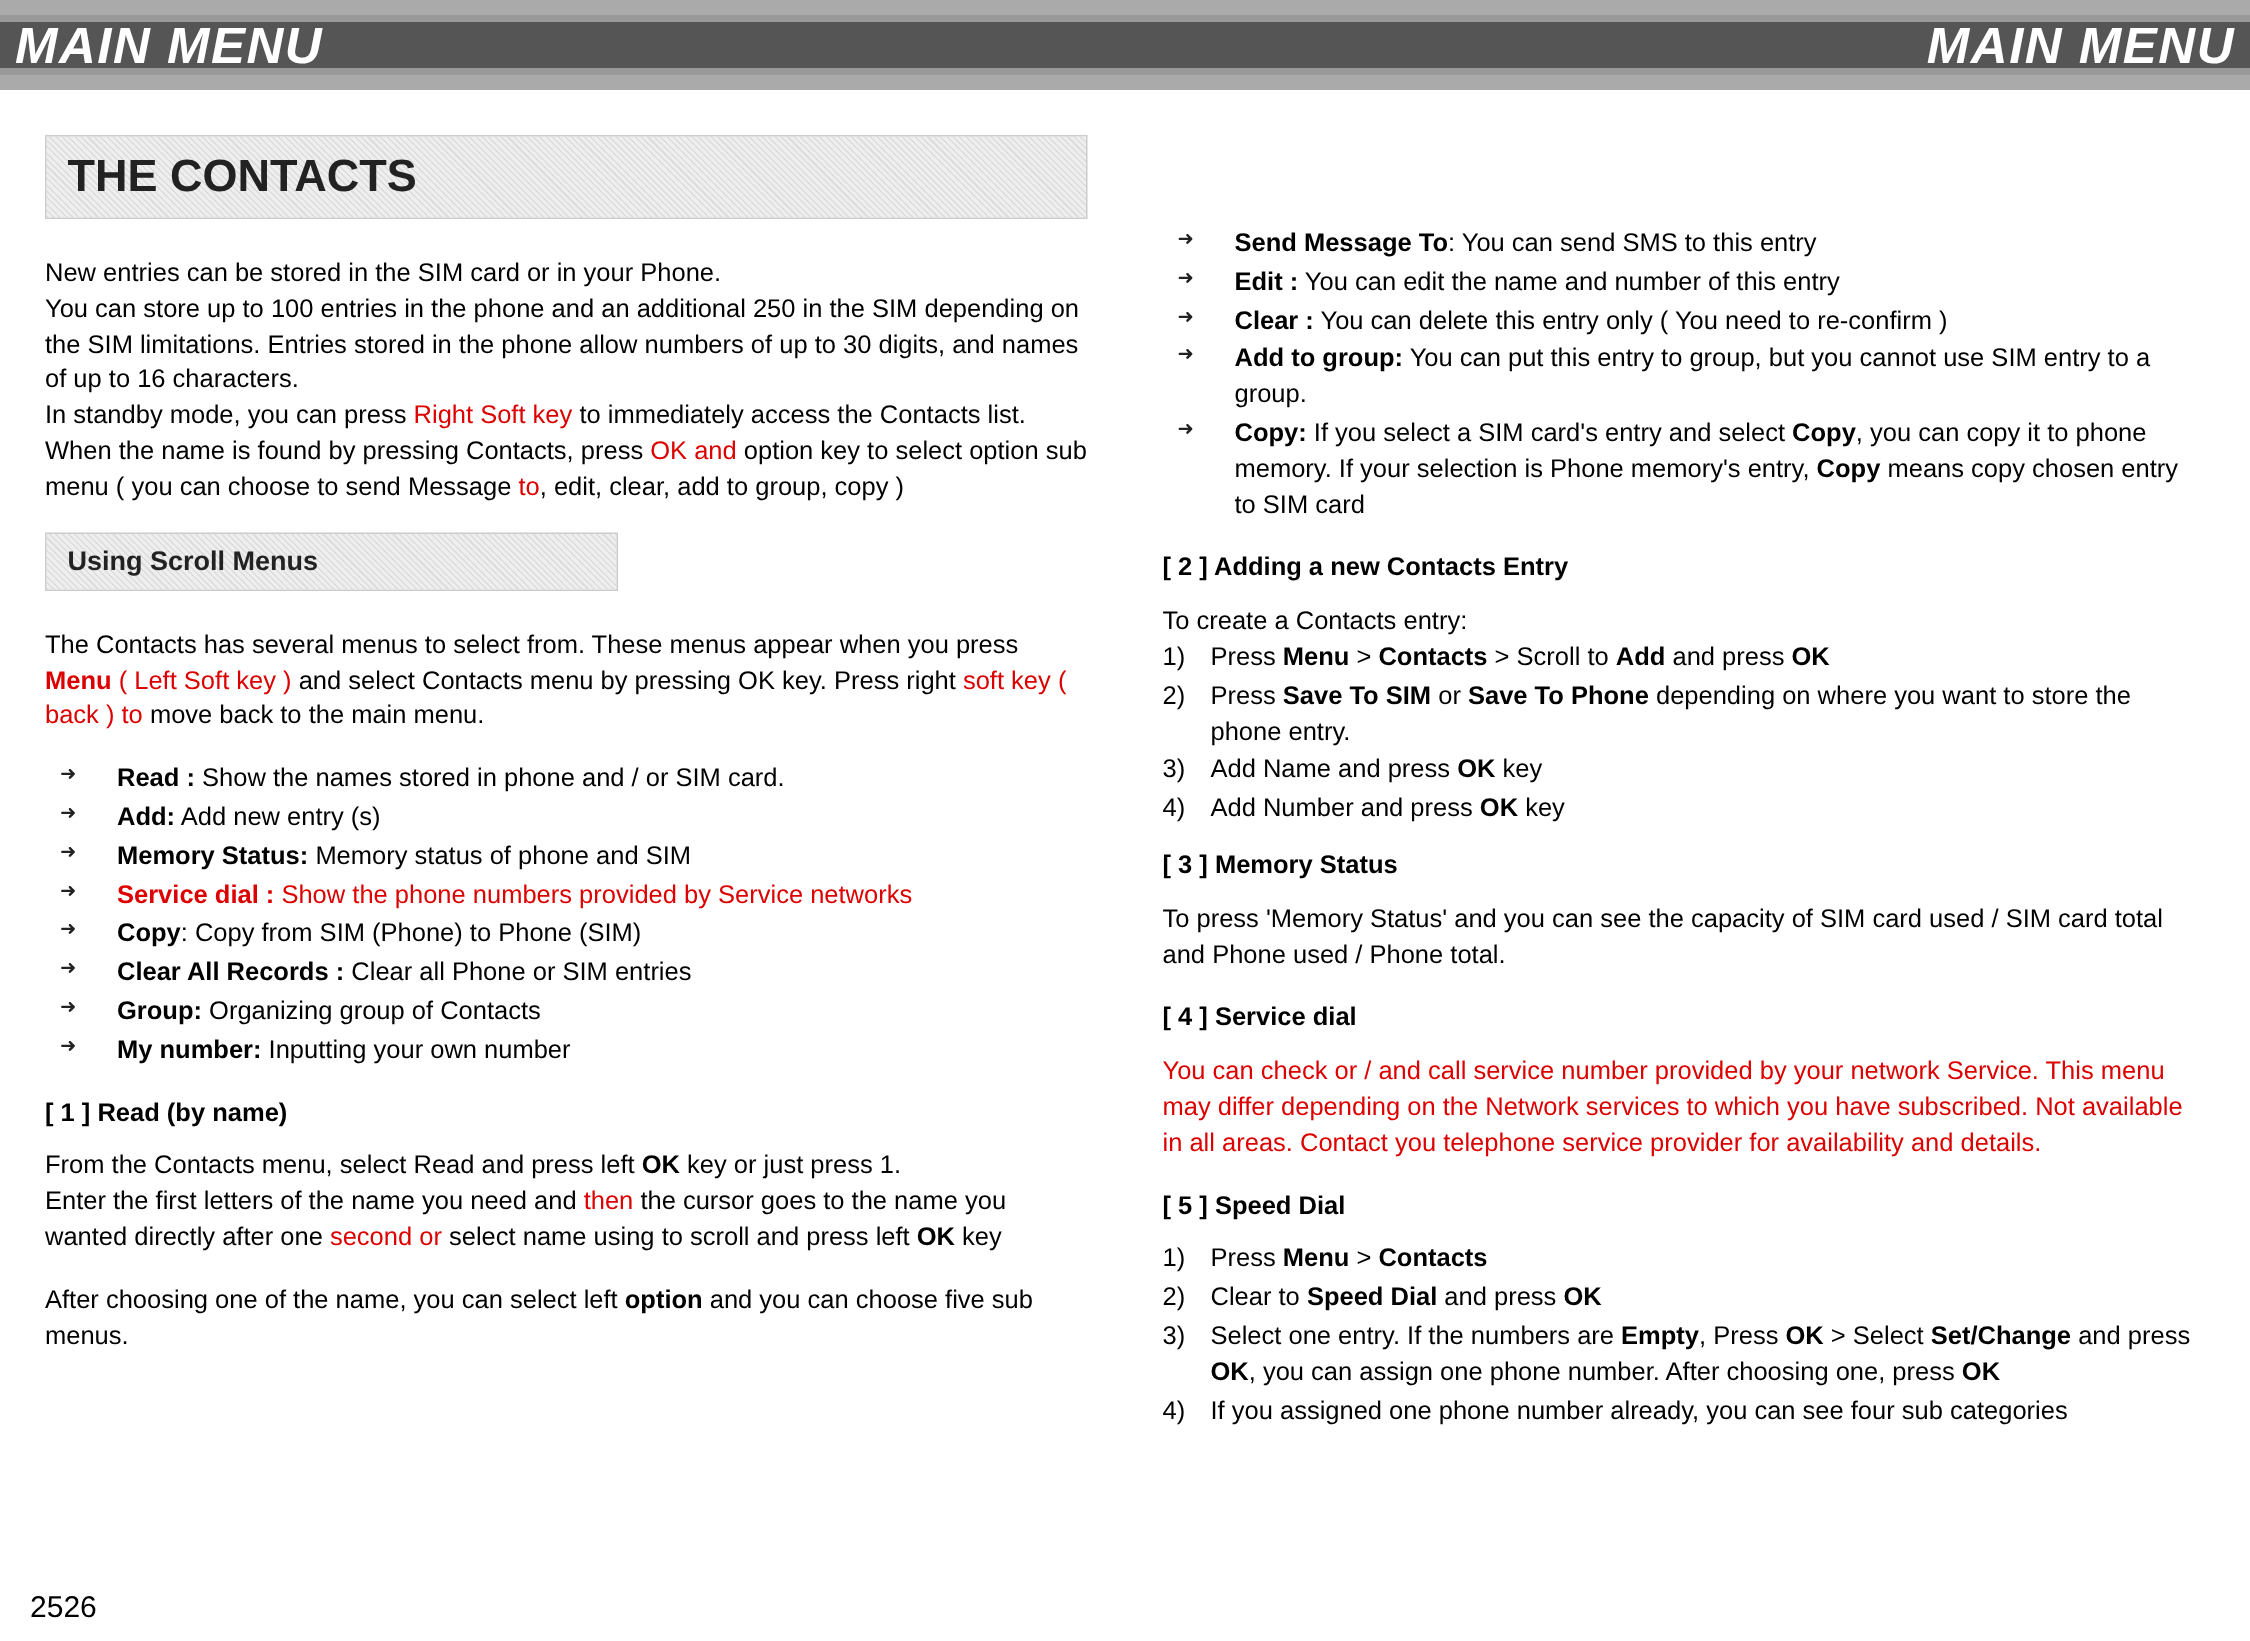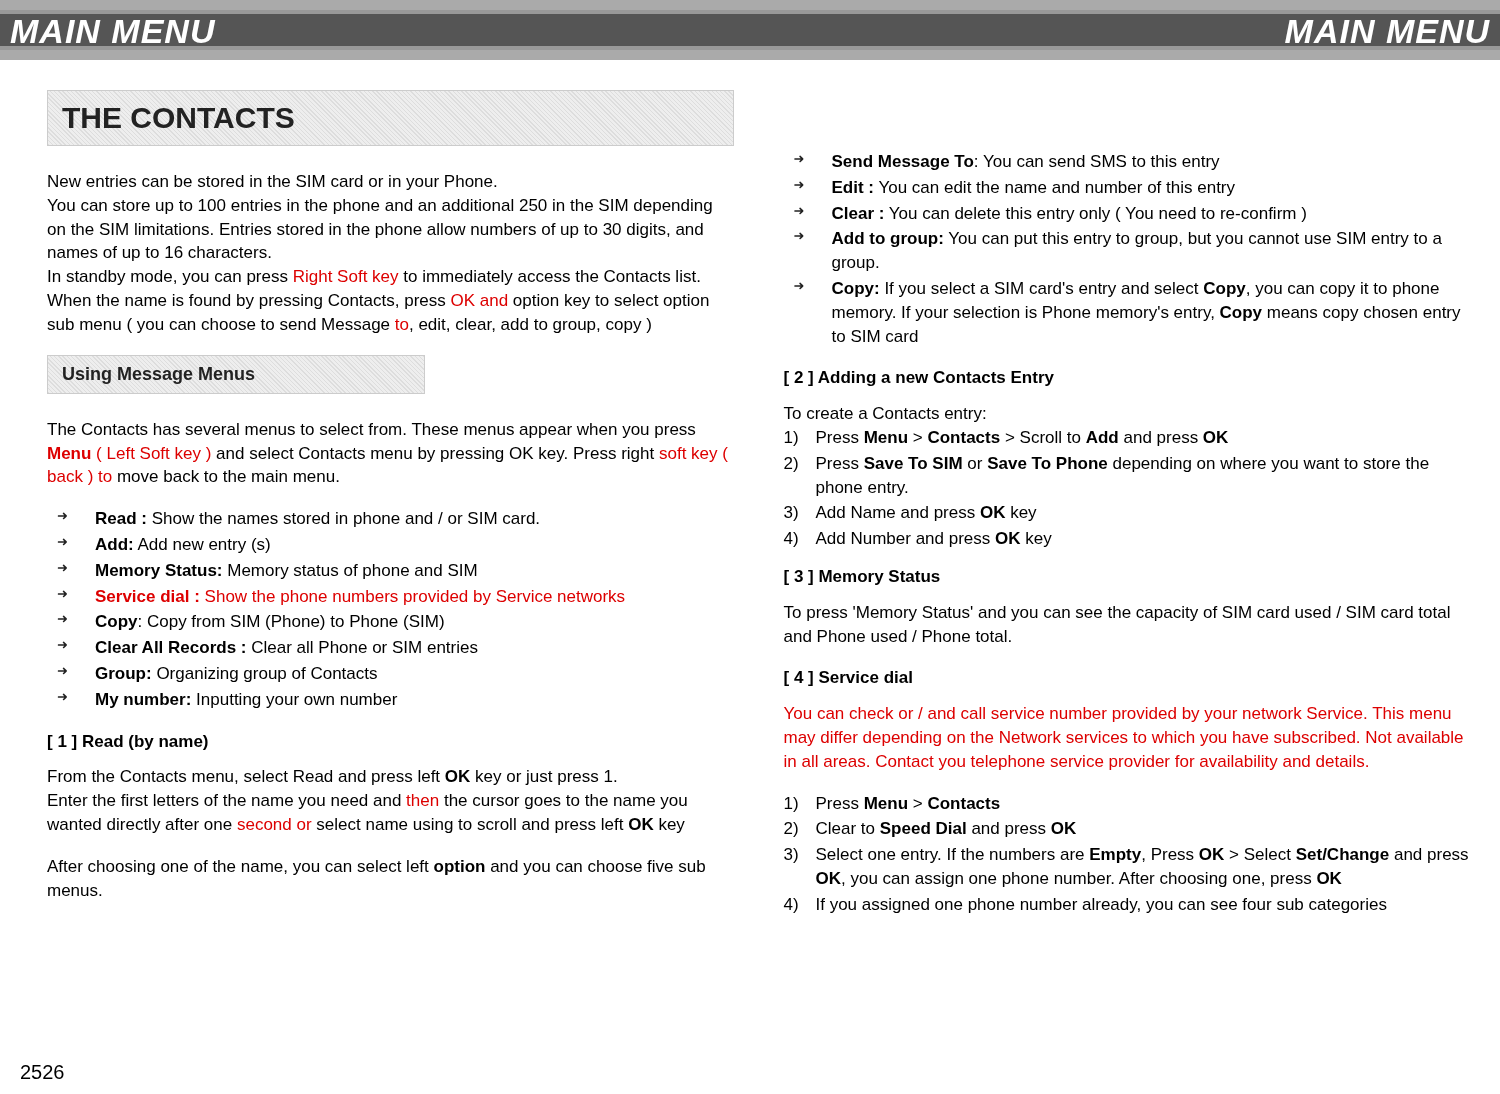--- a/index.html
+++ b/index.html
@@ -36,21 +36,21 @@
   .banner-text {
     font-size: 34px;
     font-weight: bold;
     color: #fff;
     font-style: italic;
     letter-spacing: 1px;
   }
   .page {
     display: flex;
     gap: 50px;
-    padding: 30px 30px 0 47px;
+    padding: 30px 30px 0 30px;
   }
   .col {
     flex: 1;
     min-width: 0;
   }
   .section-title-box {
     background-image: repeating-linear-gradient(45deg, #ddd 0, #ddd 1px, #eee 1px, #eee 3px);
     border: 1px solid #ccc;
     padding: 6px 14px;
     margin-bottom: 24px;
@@ -129,21 +129,21 @@
       <div class="section-title">THE CONTACTS</div>
     </div>
 
     <div class="para">
       <span>New entries can be stored in the SIM card or in your Phone.</span><br>
       <span>You can store up to 100 entries in the phone and an additional 250 in the SIM depending on the SIM limitations. Entries stored in the phone allow numbers of up to 30 digits, and names of up to 16 characters.</span><br>
       <span>In standby mode, you can press </span><span class="red">Right Soft key</span><span> to immediately access the Contacts list. When the name is found by pressing Contacts, press </span><span class="red">OK and</span><span> option key to select option sub menu ( you can choose to send Message </span><span class="red">to</span><span>, edit, clear, add to group, copy )</span>
     </div>
 
     <div class="section-title-box small">
-      <div class="sub-title">Using Message Menus</div>
+      <div class="sub-title">Using Scroll Menus</div>
     </div>
 
     <div class="para">
       <span>The Contacts has several menus to select from. These menus appear when you press </span><span class="red bold">Menu</span><span class="red"> ( Left Soft key )</span><span> and select Contacts menu by pressing OK  key. Press right  </span><span class="red">soft key ( back ) to</span><span> move back to the main menu.</span>
     </div>
 
     <ul class="bullets" id="bullets1">
         <li><span class="bold">Read :</span><span> Show the names stored in phone and / or SIM card.</span></li>
         <li><span class="bold">Add:</span><span> Add new entry (s)</span></li>
         <li><span class="bold">Memory Status:</span><span> Memory status of phone and SIM</span></li>
@@ -185,20 +185,21 @@
         <li><span class="num">3)</span><span>  Add Name and press </span><span class="bold">OK</span><span> key</span></li>
         <li><span class="num">4)</span><span>  Add Number and press </span><span class="bold">OK</span><span> key</span></li>
       </ul>
 
     <div class="heading-num">[ 3 ]  Memory Status</div>
     <div class="para">To press 'Memory Status' and you can see the capacity of SIM card used / SIM card total and Phone used / Phone total.</div>
 
     <div class="heading-num">[ 4 ]  Service dial</div>
     <div class="para red">You can check or / and call service number provided by your network Service. This menu may differ depending on the Network services to which you have subscribed. Not available in all areas. Contact you telephone service provider for availability and details.</div>
 
+    <div class="heading-num">[ 5 ]  Speed Dial</div>
     <ul class="ol" id="steps5">
         <li><span class="num">1)</span><span>  Press </span><span class="bold">Menu</span><span> &gt; </span><span class="bold">Contacts</span></li>
         <li><span class="num">2)</span><span>  Clear to </span><span class="bold">Speed Dial</span><span> and press </span><span class="bold">OK</span></li>
         <li><span class="num">3)</span><span>  Select one entry. If the numbers are </span><span class="bold">Empty</span><span>, Press </span><span class="bold">OK</span><span> &gt; Select </span><span class="bold">Set/Change</span><span> and press </span><span class="bold">OK</span><span>, you can assign one phone number. After choosing one, press </span><span class="bold">OK</span></li>
         <li><span class="num">4)</span><span>  If you assigned one phone number already, you can see four sub categories</span></li>
       </ul>
   </div>
 </div>
 
 <div class="page-numbers">

